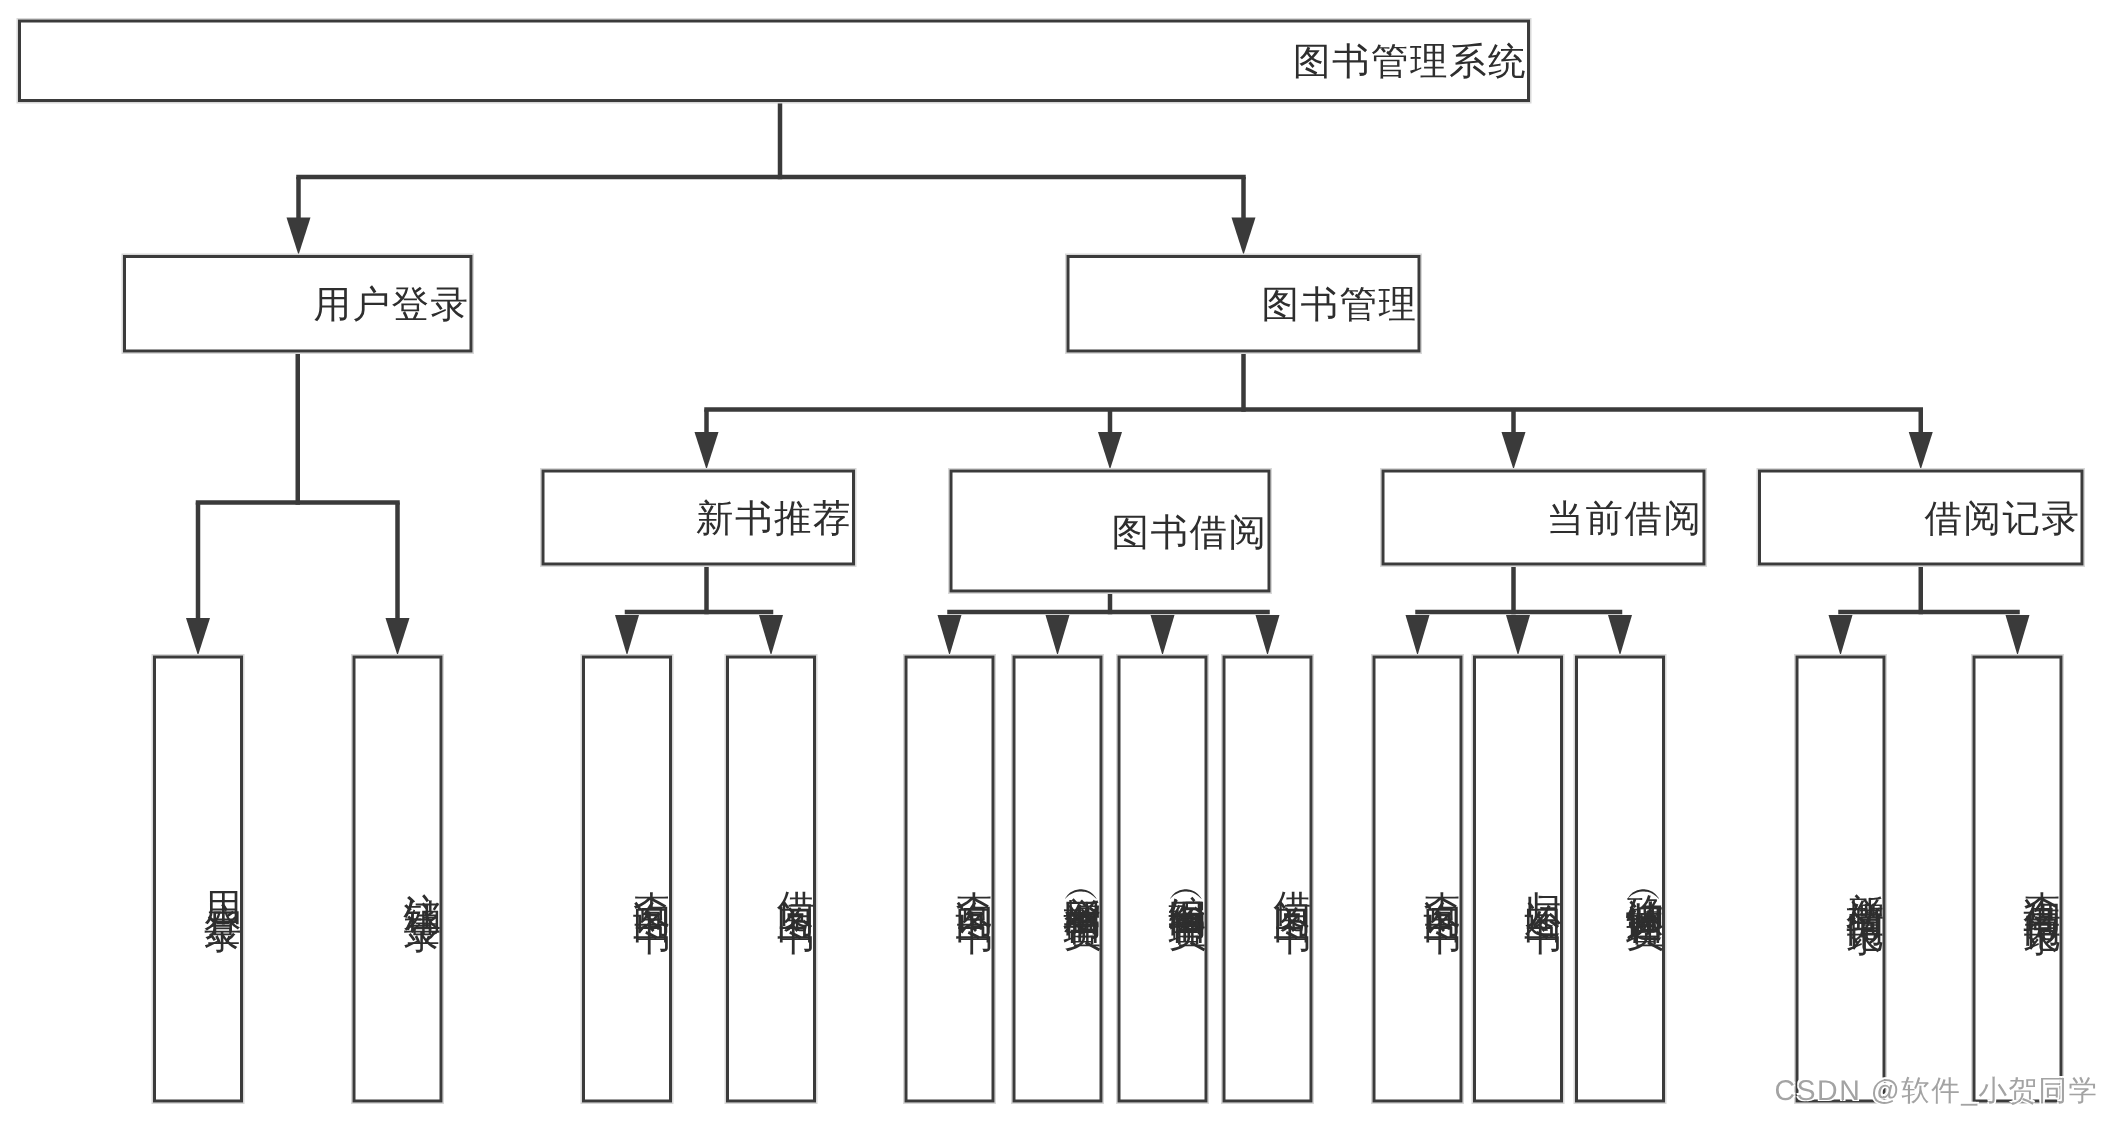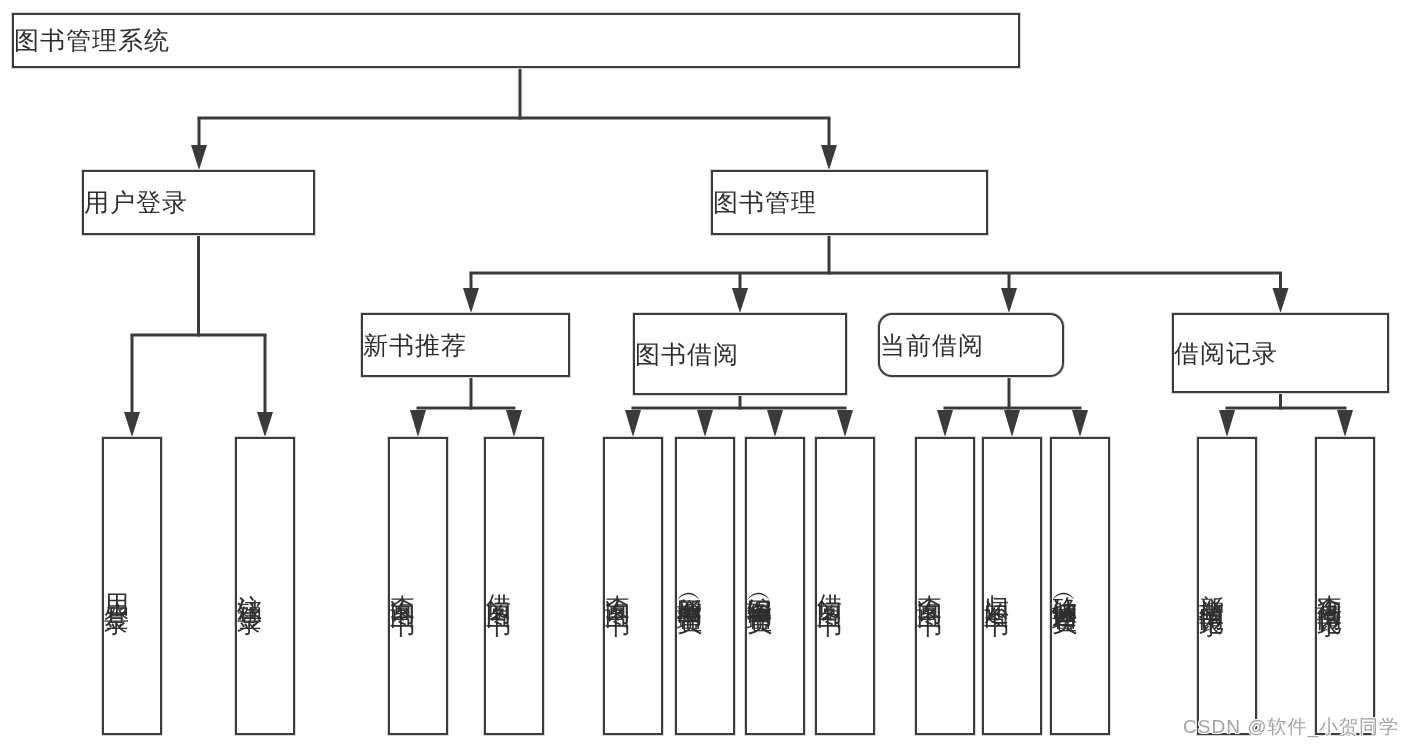--- a/index.html
+++ b/index.html
@@ -31,21 +31,21 @@
     fill: #3a3a3a;
     stroke: none;
   }
   .node {
     position: absolute;
     box-sizing: border-box;
     background: #ffffff;
     border: 2px solid #3b3b3b;
     display: flex;
     align-items: center;
-    justify-content: flex-start;
+    justify-content: flex-end;
     z-index: 2;
     color: #2e2e2e;
     box-shadow: 0 0 0 1px #d8d8d8;
   }
   .hlabel {
     font-size: 25px;
     letter-spacing: 1px;
     white-space: nowrap;
     color: #2e2e2e;
   }
@@ -125,34 +125,34 @@
     <polygon points="1337,410 1353,410 1345,437"></polygon>
   </svg>
 
   <div class="node" style="left:12px; top:13px; width:1008px; height:55px;">
     <span class="hlabel">图书管理系统</span>
   </div>
 
   <div class="node" style="left:82px; top:170px; width:233px; height:65px;">
     <span class="hlabel">用户登录</span>
   </div>
-  <div class="node" style="left:711px; top:170px; width:277px; height:65px;">
+  <div class="node" style="left:711px; top:170px; width:236px; height:65px;">
     <span class="hlabel">图书管理</span>
   </div>
 
   <div class="node" style="left:361px; top:313px; width:209px; height:64px;">
     <span class="hlabel">新书推荐</span>
   </div>
   <div class="node" style="left:633px; top:313px; width:214px; height:82px;">
     <span class="hlabel">图书借阅</span>
   </div>
-  <div class="node" style="left:878px; top:313px; width:186px; height:64px;border-radius:14px;">
+  <div class="node" style="left:921px; top:313px; width:216px; height:64px;">
     <span class="hlabel">当前借阅</span>
   </div>
-  <div class="node" style="left:1172px; top:313px; width:217px; height:80px;font-family:Liberation Serif, serif;">
+  <div class="node" style="left:1172px; top:313px; width:217px; height:64px;font-family:Liberation Serif, serif;">
     <span class="hlabel">借阅记录</span>
   </div>
 
   <div class="node" style="left:102px; top:437px; width:60px; height:298px;">
     <span class="vlabel">用户登录</span>
   </div>
   <div class="node" style="left:235px; top:437px; width:60px; height:298px;">
     <span class="vlabel">注销登录</span>
   </div>
 

